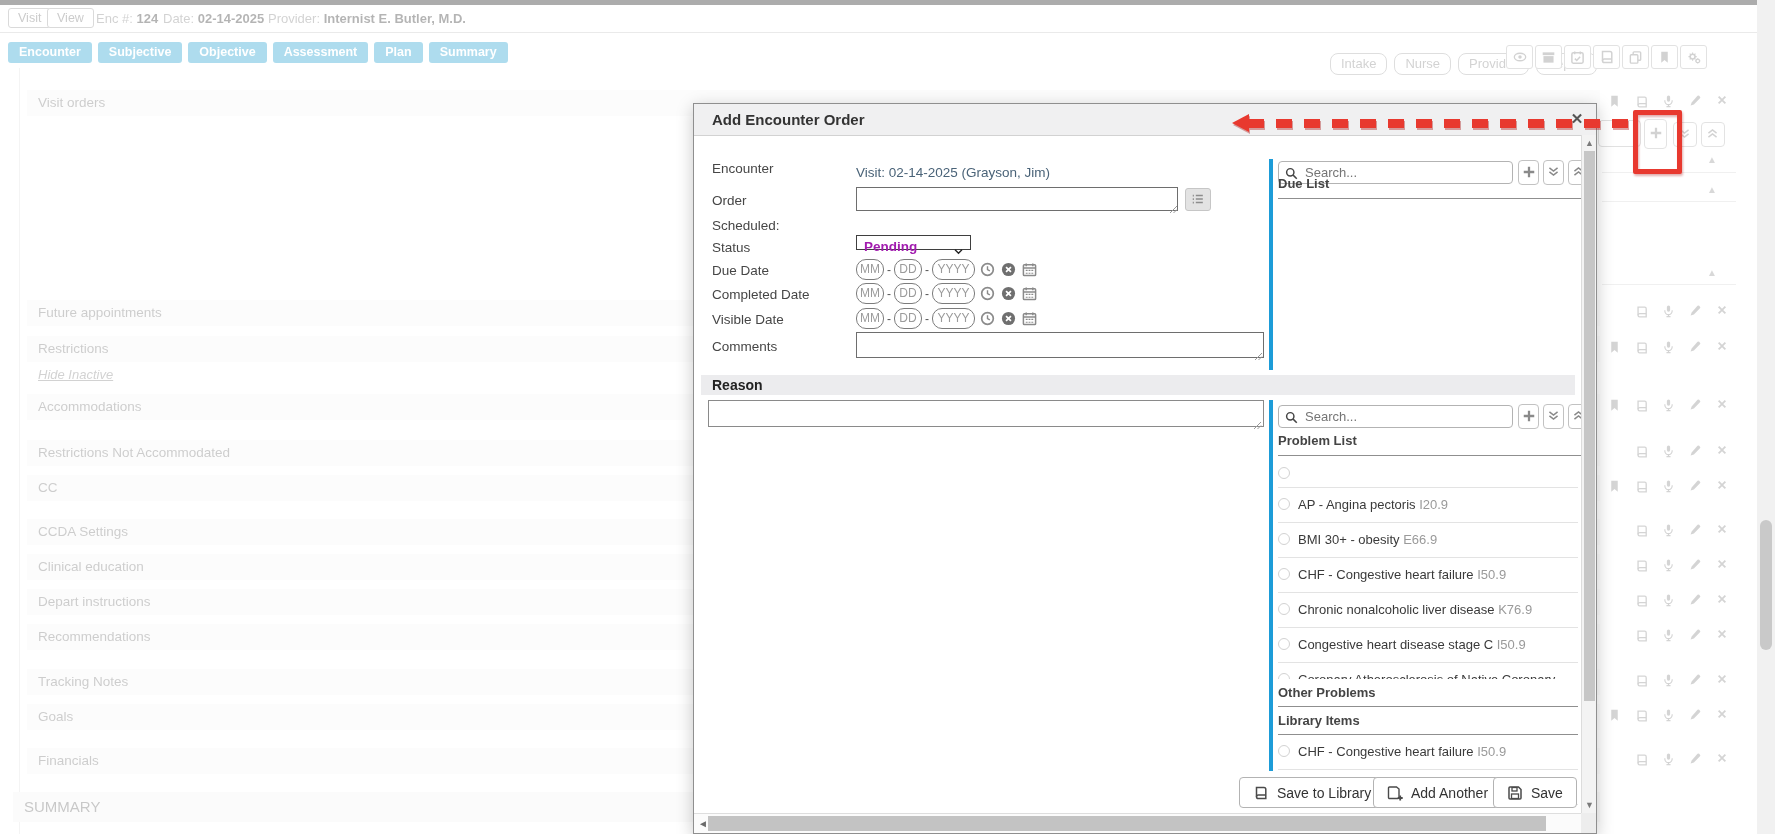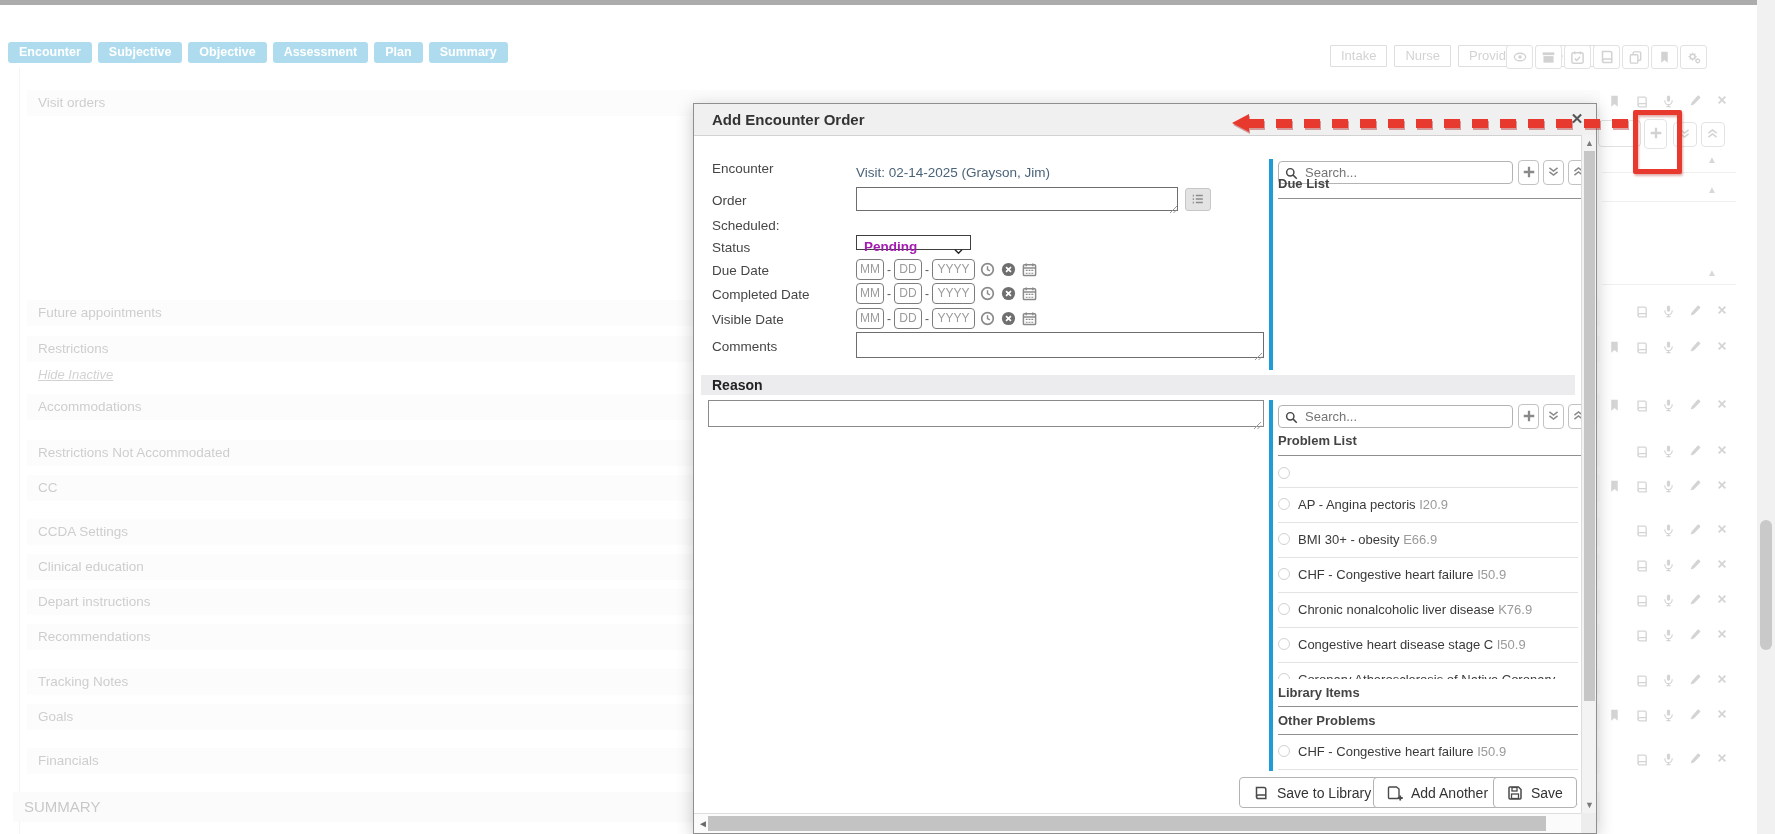--- a/index.html
+++ b/index.html
@@ -10,21 +10,21 @@
   #bgPage{position:absolute;inset:0;background:#fff;}
   .chrome-strip{position:absolute;left:0;top:0;width:100%;height:5px;background:#262626;}
   .top-bar{position:absolute;left:0;top:5px;width:100%;height:27px;background:#fff;border-bottom:1px solid #c9c9c9;}
   .chip{position:absolute;top:3px;height:18px;line-height:18px;padding:0 9px;border:1px solid #9e9e9e;border-radius:3px;color:#777;font-size:12.5px;background:#fff;}
   .meta{position:absolute;top:7px;font-size:13px;line-height:14px;white-space:nowrap;}
   .meta .lab{color:#8a8a8a;}
   .meta .val{color:#3c3c3c;font-weight:bold;}
   .nav-tabs{position:absolute;left:8px;top:42px;display:flex;gap:6px;}
   .tab{background:#2aa3d2;color:#fff;font-size:12.5px;font-weight:bold;padding:4px 11px;border-radius:3px;line-height:13px;}
   .stage-row{position:absolute;left:1330px;top:45px;display:flex;gap:7px;}
-  .stage-btn{border:1px solid #a8a8a8;border-radius:1px;color:#8a8a8a;font-size:13px;padding:3px 10px;background:#fff;line-height:14px;}
+  .stage-btn{border:1px solid #a8a8a8;border-radius:8px;color:#8a8a8a;font-size:13px;padding:3px 10px;background:#fff;line-height:14px;margin-top:8px;}
   .tool-row{position:absolute;left:1506px;top:45px;display:flex;gap:2px;}
   .icon-btn{width:25px;height:22px;border:1px solid #b2b2b2;border-radius:3px;background:#fff;color:#8a8a8a;display:flex;align-items:center;justify-content:center;}
   .left-rule{position:absolute;left:19px;top:68px;bottom:0;width:1px;background:#e2e2e2;}
   .band{position:absolute;left:27px;width:1573px;height:26px;background:#f6f6f6;color:#7d7d7d;font-size:13.5px;line-height:26px;padding-left:11px;box-sizing:border-box;}
   .band-summary{position:absolute;left:13px;width:1587px;height:30px;background:#f5f5f5;color:#6f6f6f;font-size:15px;line-height:30px;padding-left:11px;box-sizing:border-box;}
   .link{position:absolute;color:#8a8a8a;font-size:13px;text-decoration:underline;font-style:italic;}
   .side-row{position:absolute;width:130px;display:flex;gap:13px;justify-content:flex-end;color:#8f8f8f;align-items:center;height:24px;}
   .side-row .mini{width:14px;height:14px;display:inline-flex;}
   .tri{position:absolute;color:#9a9a9a;font-size:10px;line-height:10px;}
   .side-div{position:absolute;left:1602px;width:134px;height:1px;background:#d8d8d8;}
@@ -42,21 +42,21 @@
   .m-title{position:absolute;left:18px;top:7px;font-size:15px;font-weight:bold;color:#333;}
   .m-close{position:absolute;right:9px;top:5px;width:20px;height:20px;color:#555;font-size:15px;font-weight:bold;text-align:center;line-height:20px;cursor:pointer;}
   .f-label{position:absolute;left:18px;font-size:13.5px;color:#464646;}
   .f-value{position:absolute;left:162px;font-size:13.5px;color:#4a6378;}
   .txt{position:absolute;border:1px solid #6e6e6e;background:#fff;box-sizing:border-box;font-size:13px;color:#333;padding:2px 5px;font-family:"Liberation Sans",sans-serif;}
   .grip{position:absolute;right:1px;bottom:1px;color:#9a9a9a;}
   .order-pick{position:absolute;left:491px;top:84px;width:26px;height:23px;background:#e3e3e3;border:1px solid #c6c6c6;border-radius:3px;display:flex;align-items:center;justify-content:center;color:#8d8d8d;box-sizing:border-box;}
   .sel{position:absolute;left:162px;top:131px;width:115px;height:15px;border:1px solid #3f3f3f;background:#fff;font-size:13.5px;color:#a21caf;line-height:21px;padding:0 7px;box-sizing:border-box;font-weight:bold;}
   .sel .chev{position:absolute;right:6px;top:6px;color:#222;}
   .date-row{position:absolute;left:162px;display:flex;align-items:center;gap:3px;}
-  .seg{display:inline-block;border:1px solid #7c7c7c;border-radius:4px;width:26px;height:19px;line-height:19px;text-align:center;color:#9b9b9b;font-size:12px;background:#fff;}
+  .seg{display:inline-block;border:1px solid #7c7c7c;border-radius:10px;width:26px;height:19px;line-height:19px;text-align:center;color:#9b9b9b;font-size:12px;background:#fff;}
   .seg.wide{width:41px;}
   .dash{color:#555;font-size:12px;}
   .dicon{width:16px;height:16px;color:#8a8a8a;display:inline-flex;margin-left:2px;}
   .dicon.xc{color:#6f6f6f;}
   .reason-band{position:absolute;left:7px;top:271px;width:874px;height:20px;background:#ececee;}
   .reason-title{position:absolute;left:11px;top:2px;font-size:14px;font-weight:bold;color:#222;}
 
   .blue-bar{position:absolute;left:575px;width:4px;background:#1d9cd8;}
   .search-input{position:absolute;left:584px;width:235px;height:23px;border:1px solid #b3b3b3;border-radius:4px;font-size:13px;color:#444;padding:0 4px 0 26px;box-sizing:border-box;font-family:"Liberation Sans",sans-serif;}
   .search-glass{position:absolute;left:591px;width:13px;height:13px;color:#444;z-index:2;}
@@ -88,20 +88,27 @@
   #annBox{position:absolute;left:1633px;top:110px;width:39px;height:54px;border:5px solid #e8392f;border-radius:2px;z-index:20;filter:drop-shadow(1.5px 2px 1px rgba(170,25,25,0.35));}
 </style>
 </head>
 <body>
 
 <div id="screen">
 
   <div id="bgPage">
     <div class="chrome-strip"></div>
 
+    <div class="top-bar">
+      <div class="chip" style="left:8px;">Visit</div>
+      <div class="chip" style="left:47px;">View</div>
+      <div class="meta" style="left:96px;"><span class="lab">Enc #:</span> <span class="val">124</span></div>
+      <div class="meta" style="left:163px;"><span class="lab">Date:</span> <span class="val">02-14-2025</span></div>
+      <div class="meta" style="left:268px;"><span class="lab">Provider:</span> <span class="val">Internist E. Butler, M.D.</span></div>
+    </div>
 
     <div class="nav-tabs" id="navTabs">
         <div class="tab">Encounter</div>
         <div class="tab">Subjective</div>
         <div class="tab">Objective</div>
         <div class="tab">Assessment</div>
         <div class="tab">Plan</div>
         <div class="tab">Summary</div>
       </div>
     <div class="stage-row" id="stageRow">
@@ -787,22 +794,22 @@
           <span><span>Chronic nonalcoholic liver disease</span> <span class="code">K76.9</span></span>
         </div>
         <div class="p-item">
           <span class="radio"></span>
           <span><span>Congestive heart disease stage C</span> <span class="code">I50.9</span></span>
         </div>
         <div class="p-item clipped">
           <span class="radio"></span>
           <span><span>Coronary Atherosclerosis of Native Coronary Artery</span> <span class="code"></span></span>
         </div>
+        <div class="list-h">Other Problems</div>
         <div class="list-h">Library Items</div>
-        <div class="list-h">Other Problems</div>
         <div class="p-item">
           <span class="radio"></span>
           <span><span>CHF - Congestive heart failure</span> <span class="code">I50.9</span></span>
         </div>
         <div class="p-item">
           <span class="radio"></span>
           <span><span>Hypertension</span> <span class="code">I10</span></span>
         </div>
       </div>
 

